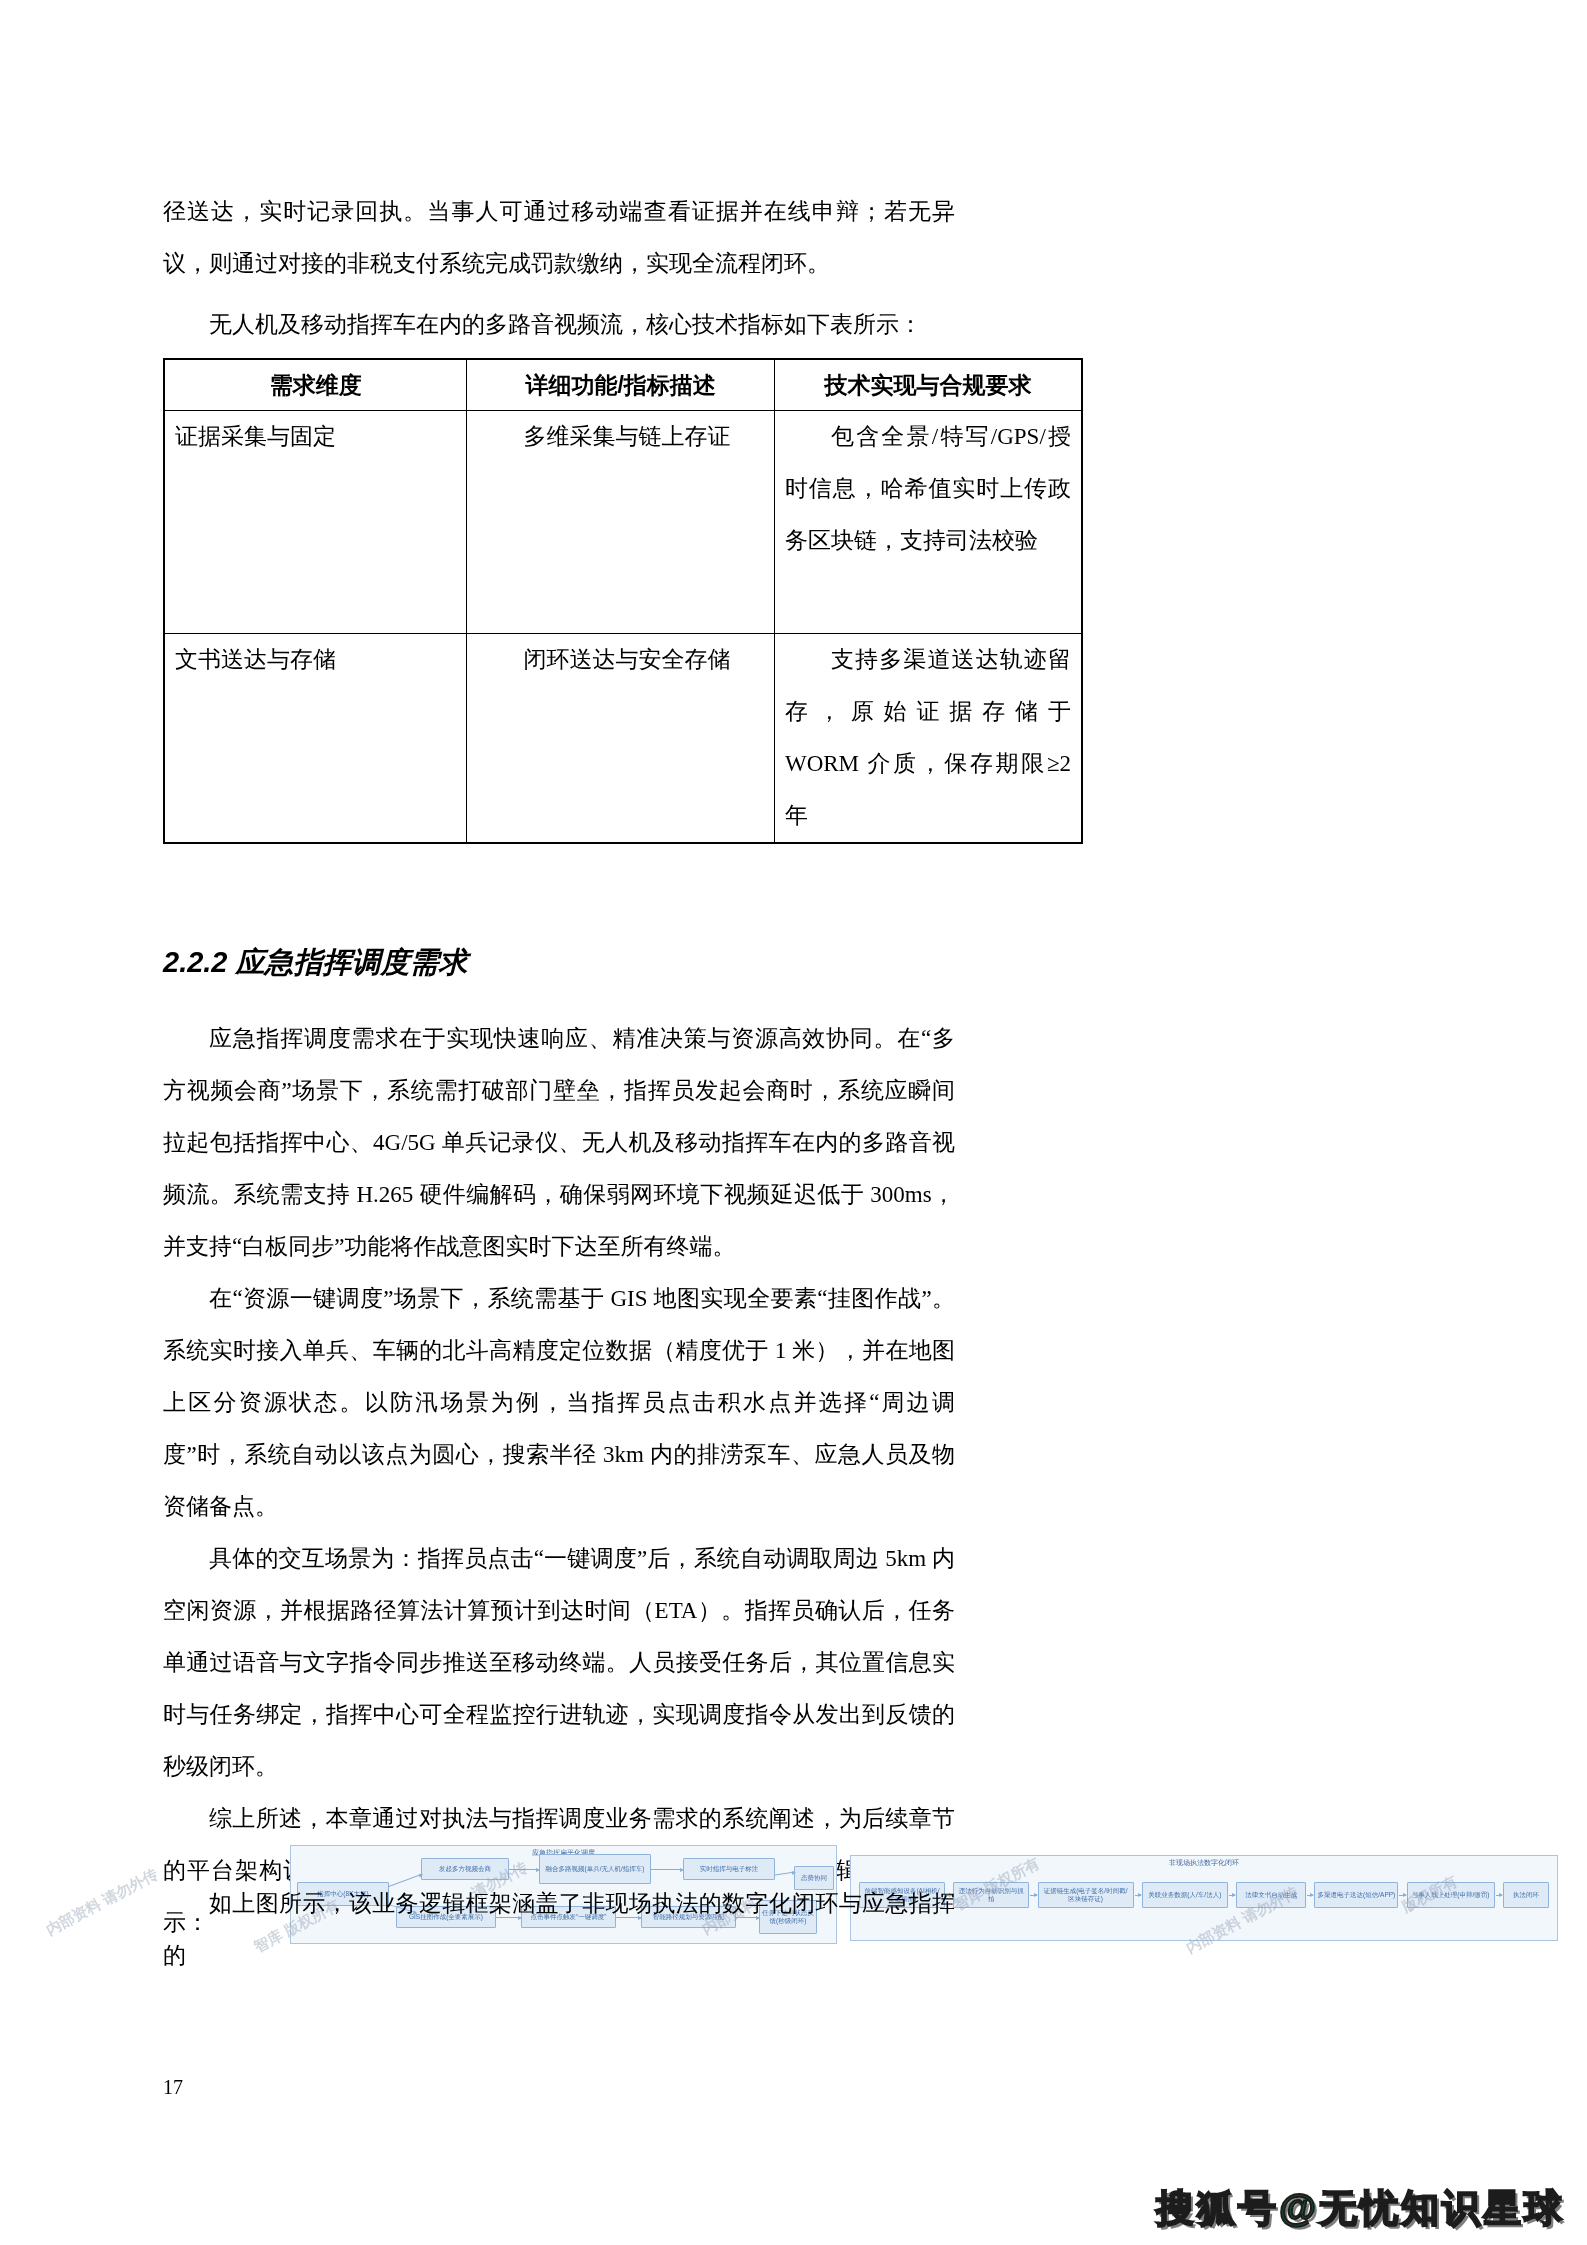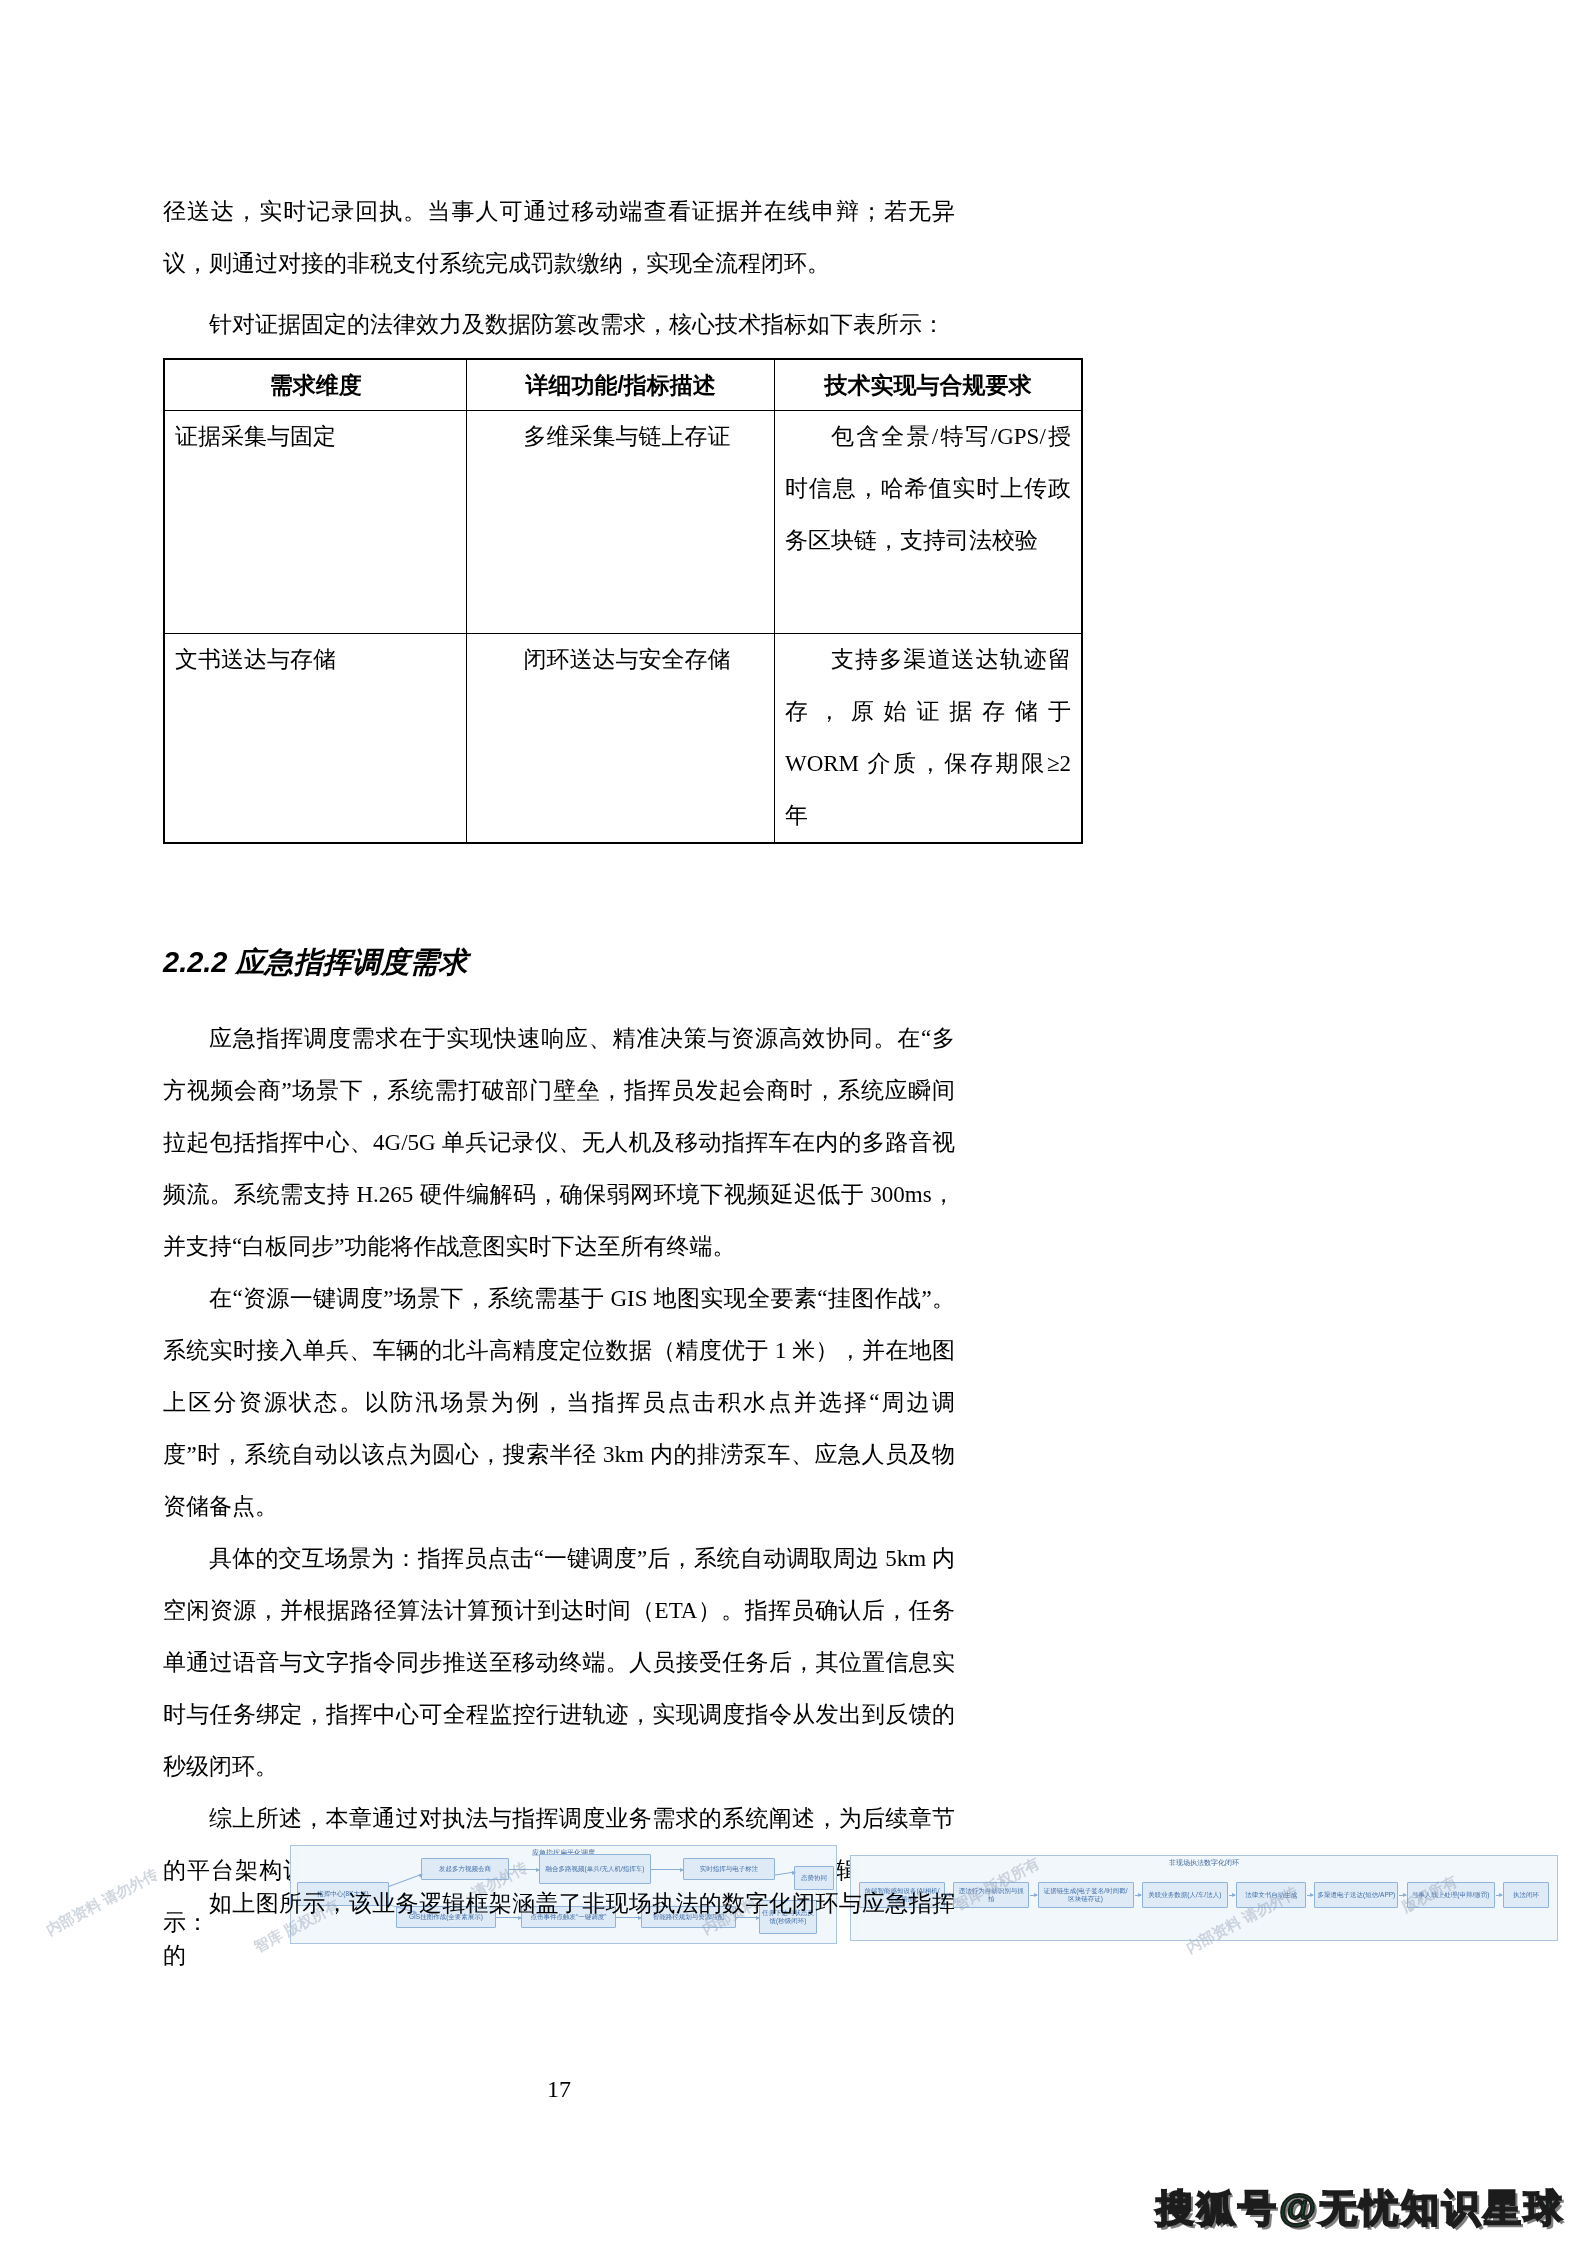--- a/index.html
+++ b/index.html
@@ -20,21 +20,21 @@
   td.jcell{text-indent:2em;}
   tr.r1 td{height:222px;}
   tr.r2 td{height:206px;}
 
   
   #heading{left:163px;top:943px;font-family:"Liberation Sans","DejaVu Sans",sans-serif;
       font-weight:bold;font-size:29px;font-style:italic;}
 
   #paras{left:163px;top:1013px;width:792px;}
   #closing{left:163px;top:1878px;width:792px;}
-  #pagenum{left:163px;top:2076px;width:792px;text-align:center;font-size:24px;}
+  #pagenum{left:163px;top:2076px;width:792px;text-align:left;font-size:20px;}
 
   
   #figure{left:0;top:1845px;width:1587px;height:112px;filter:blur(0.35px);}
   .fig-group{position:absolute;background:#f2f7fc;border:1px solid #aac5e2;}
   .g1{left:290px;top:0;width:545px;height:97px;}
   .g2{left:850px;top:10px;width:706px;height:84px;}
   .fig-title{position:absolute;top:2px;left:0;width:100%;text-align:center;font-size:7px;
       color:#40699e;font-family:"Liberation Sans","DejaVu Sans",sans-serif;}
   .fbox{position:absolute;background:#dfeaf7;border:1px solid #8fb3da;color:#3e6da6;
       font-size:6.5px;line-height:8px;display:flex;align-items:center;justify-content:center;
@@ -82,21 +82,21 @@
       font-weight:bold;font-size:38px;letter-spacing:3px;color:#14532d;
       -webkit-text-stroke:2px #1c1c1c;text-shadow:3px 3px 0 rgba(0,0,0,0.5);}
 </style>
 </head>
 <body>
 
 <div id="sheet">
 
   <p class="abs bodyp" style="left:163px;top:186px;width:792px;">径送达，实时记录回执。当事人可通过移动端查看证据并在线申辩；若无异议，则通过对接的非税支付系统完成罚款缴纳，实现全流程闭环。</p>
 
-  <p class="abs bodyp ind" style="left:163px;top:299px;width:792px;">针对证据固定的法律效力及数据防篡改需求，核心技术指标如下表所示：</p>
+  <p class="abs bodyp ind" style="left:163px;top:299px;width:792px;">无人机及移动指挥车在内的多路音视频流，核心技术指标如下表所示：</p>
 
   <div class="abs" id="req-table">
     <table>
       <colgroup>
           <col style="width:260px">
           <col style="width:264px">
           <col style="width:264px">
         </colgroup>
       <tbody>
           <tr>

